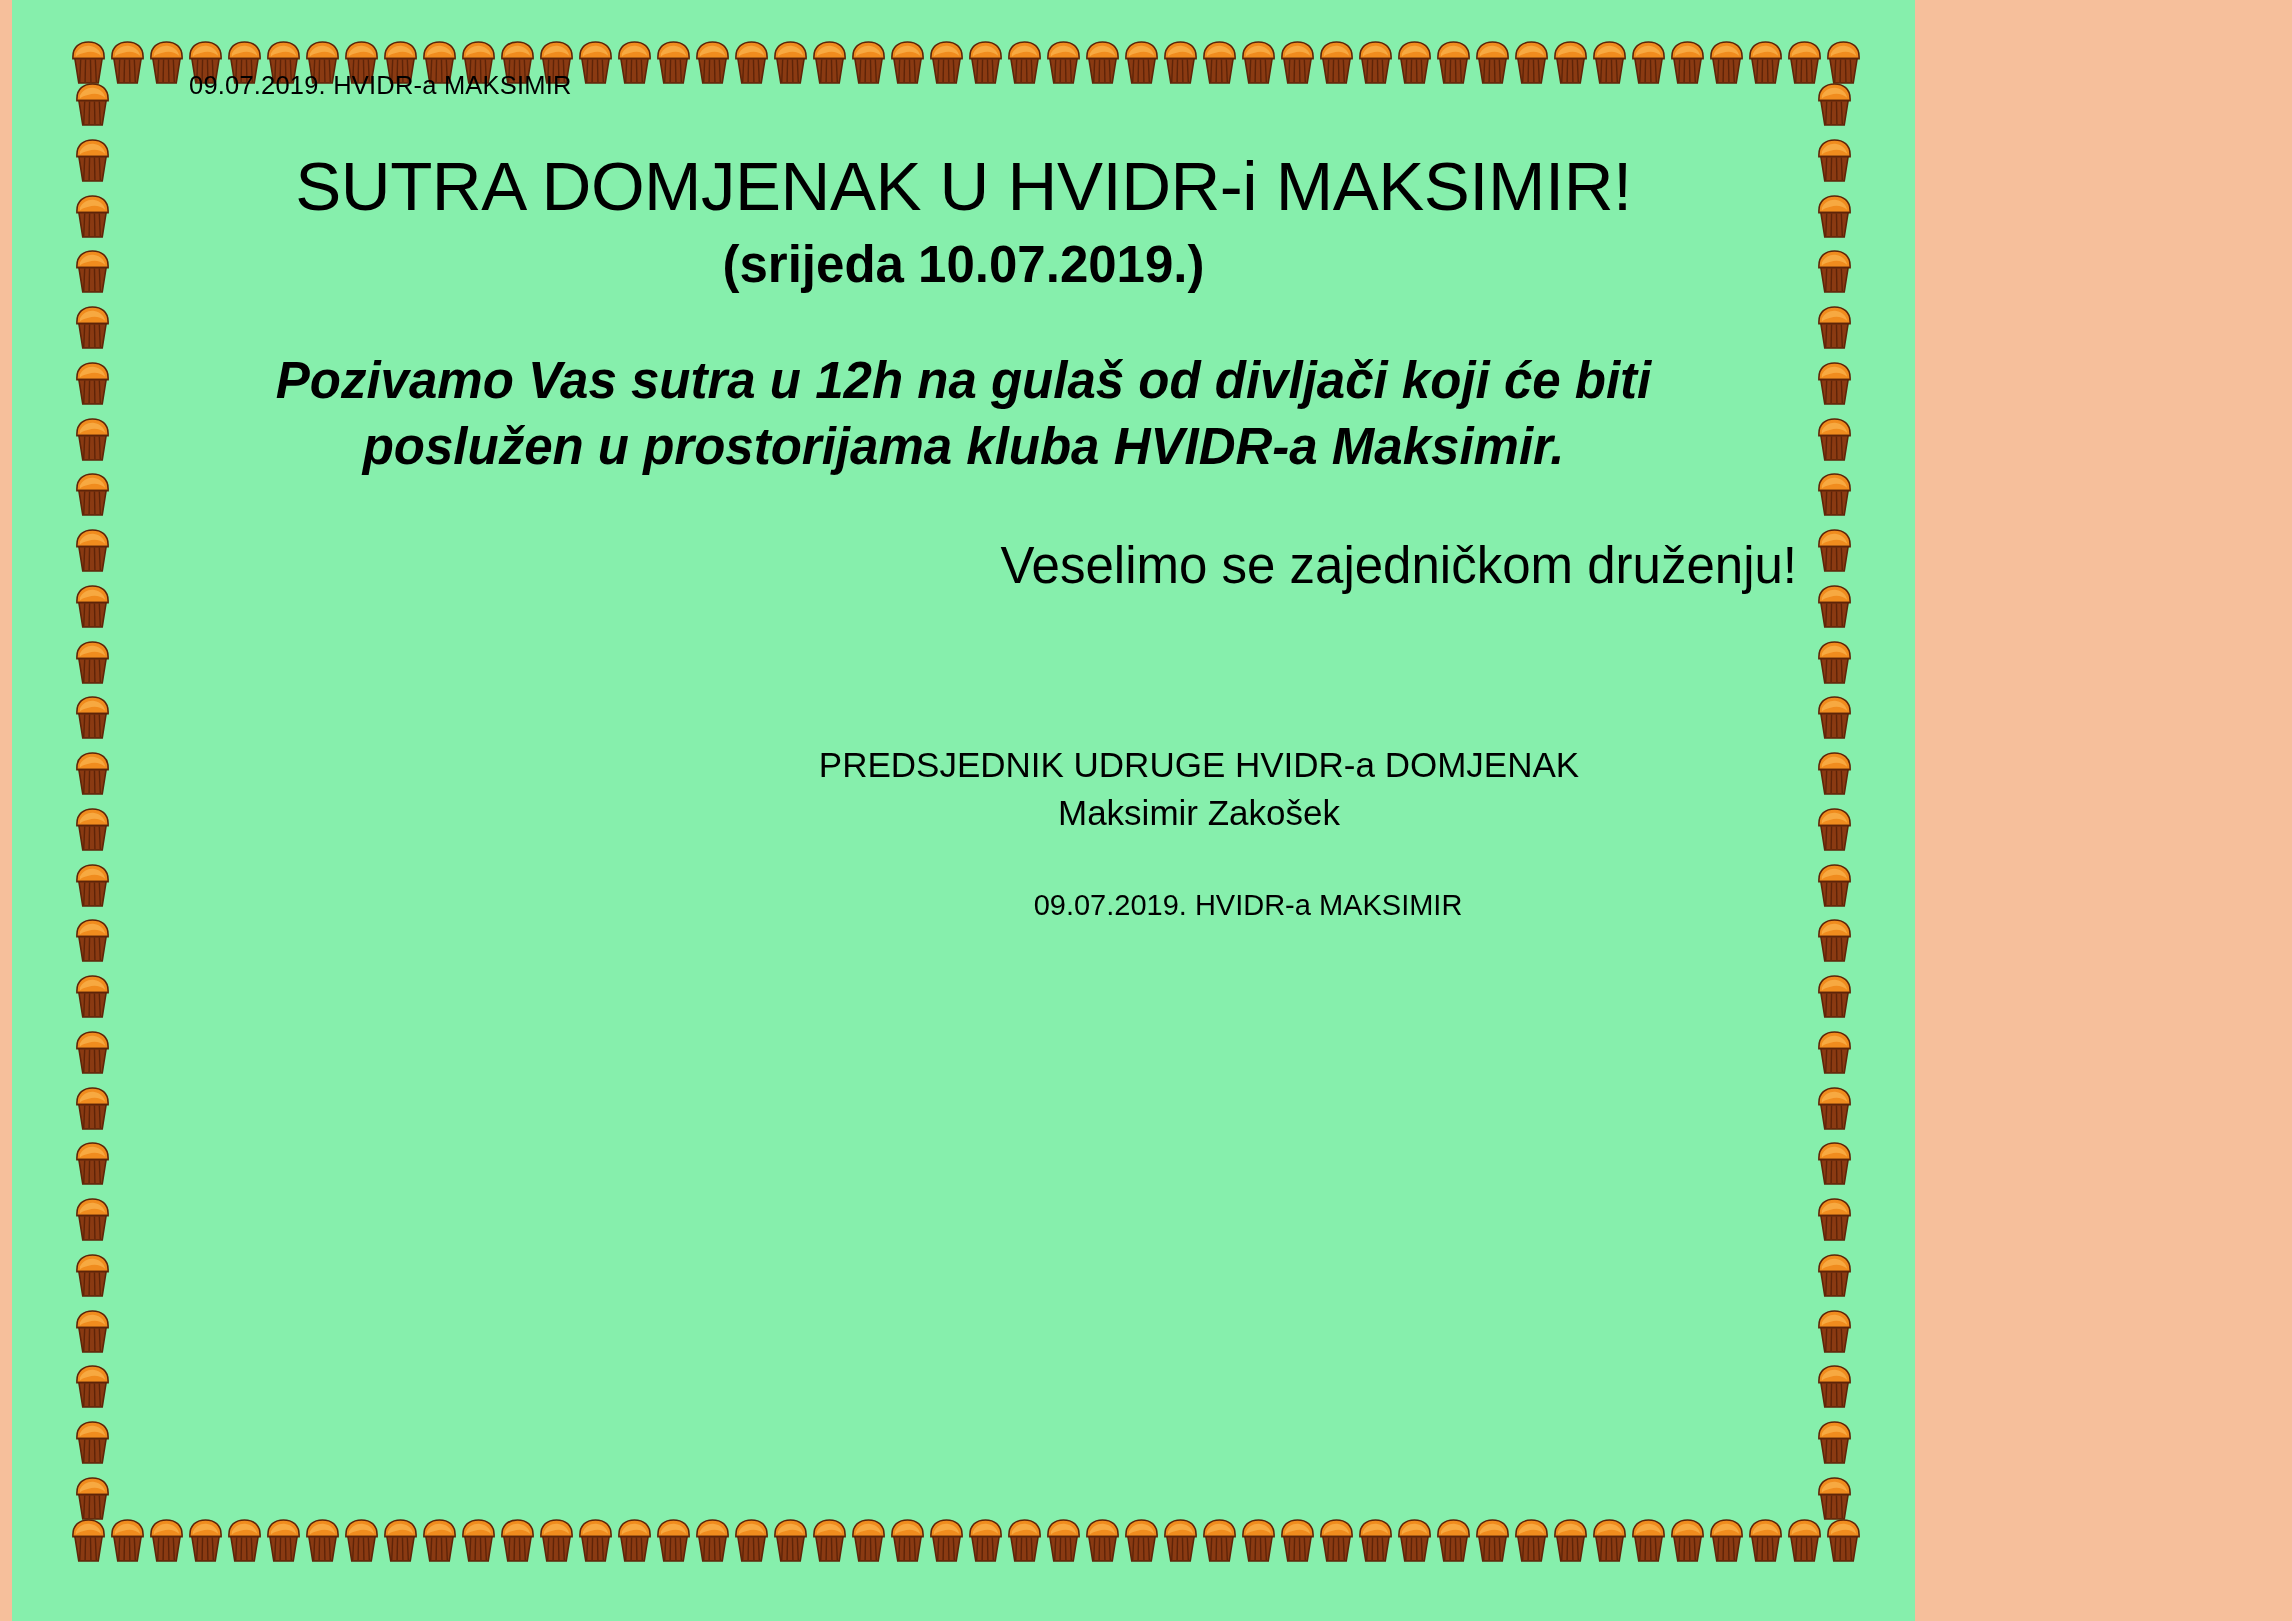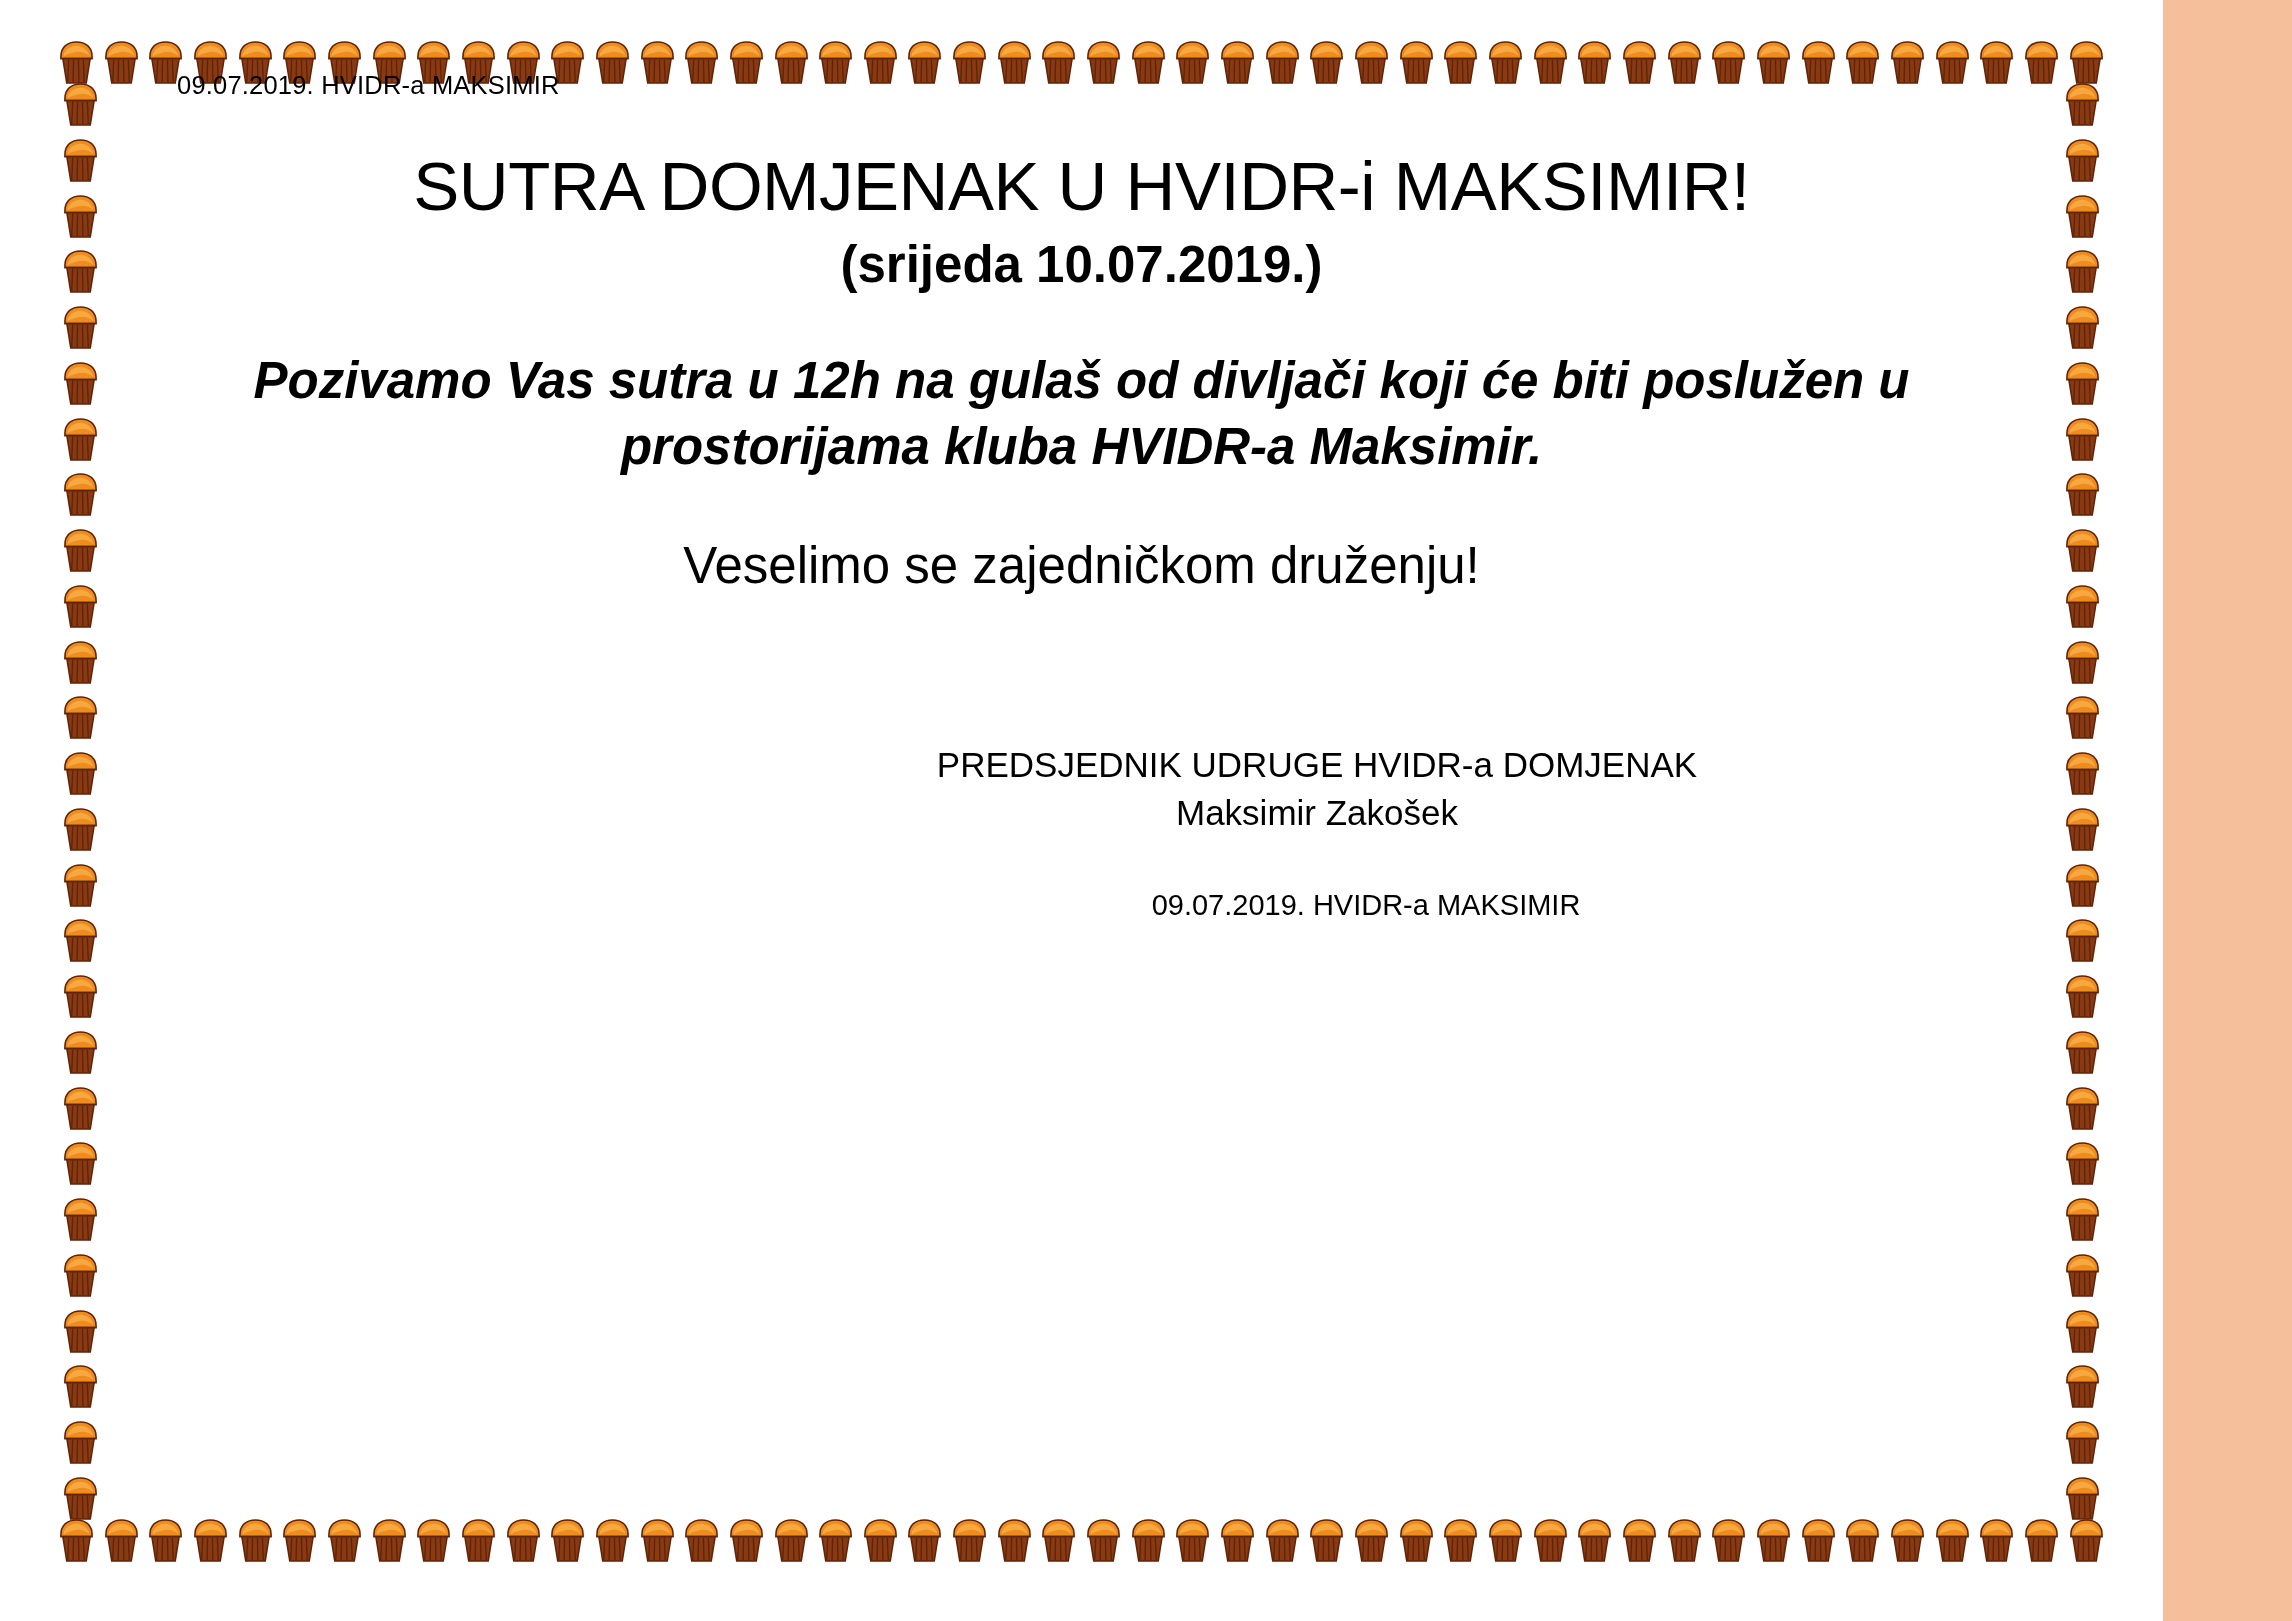--- a/index.html
+++ b/index.html
@@ -11,24 +11,25 @@
     width: 2293px;
     height: 1621px;
     background: #F6BF9B;
     font-family: "Liberation Sans", sans-serif;
     color: #000000;
     overflow: hidden;
   }
 
   .page {
     position: relative;
-    width: 2163px;
+    width: 1903px;
     height: 1621px;
-    background: #ffffff;
+    background: #86efac;
     box-sizing: border-box;
+    margin-left: 12px;
   }
 
   
   .border-frame {
     position: absolute;
     left: 57px;
     top: 39px;
     right: 57px;
     bottom: 57px;
     pointer-events: none;
@@ -116,21 +117,21 @@
     font-weight: normal;
   }
 
   .para.bold {
     font-weight: bold;
     margin-top: 55px;
     font-style: italic;
   }
 
   .closing {
-    text-align: center;
+    text-align: right;
     font-size: 51px;
     margin: 55px 0 0 0;
     font-weight: normal;
   }
 
   .signature {
     margin-top: 147px;
     text-align: center;
     padding-right: 137px;
   }

